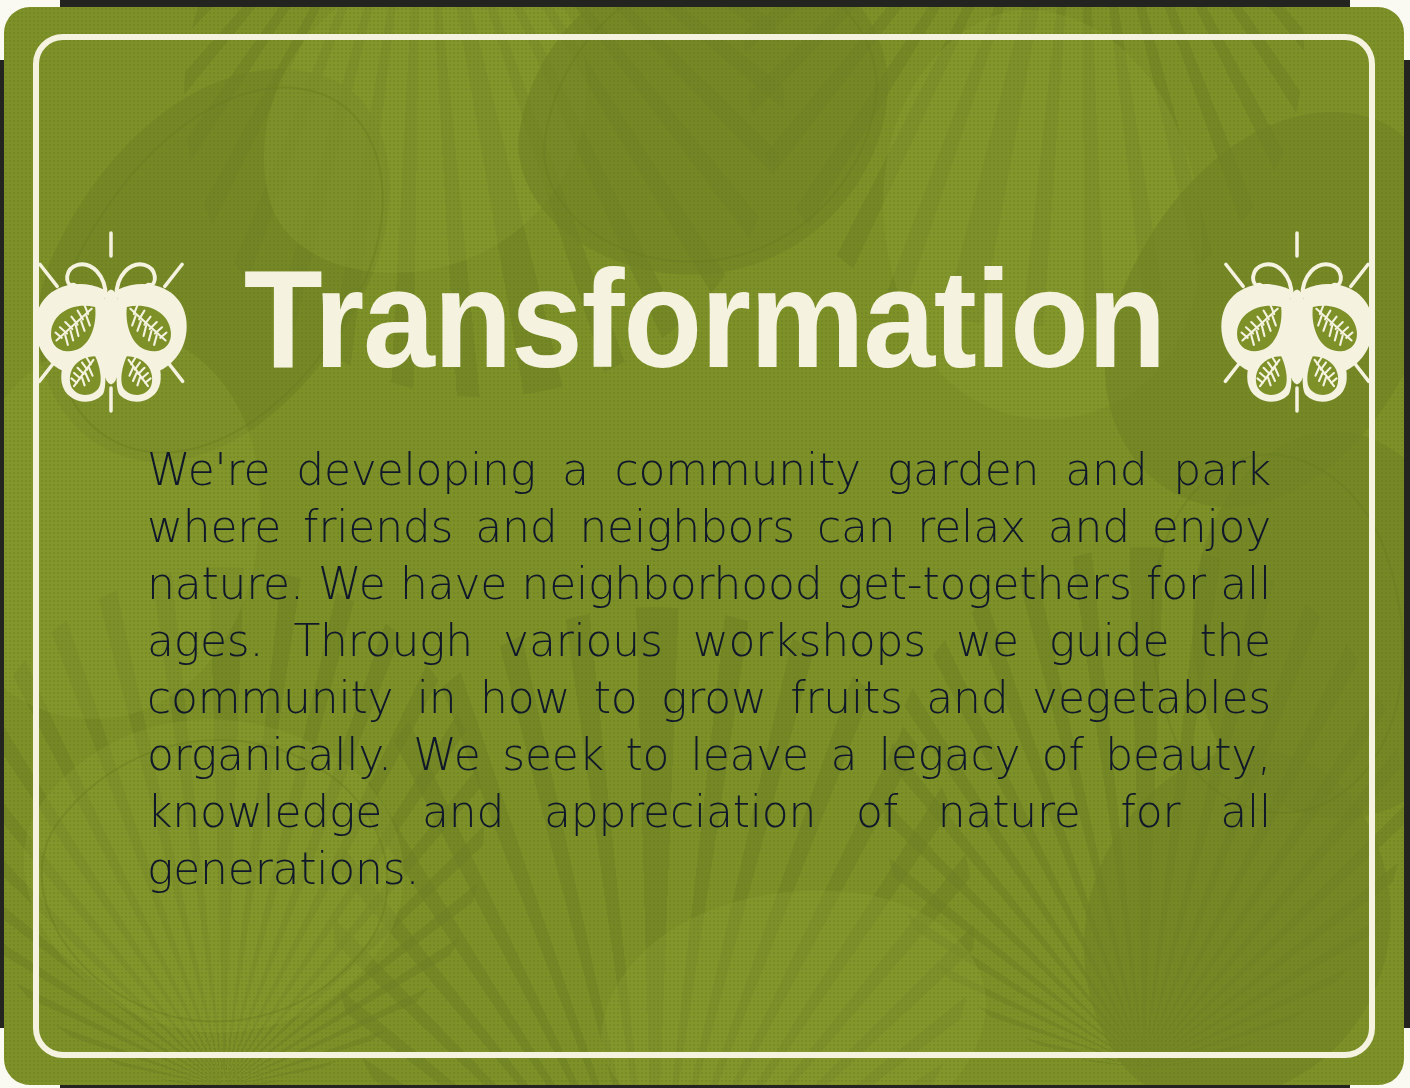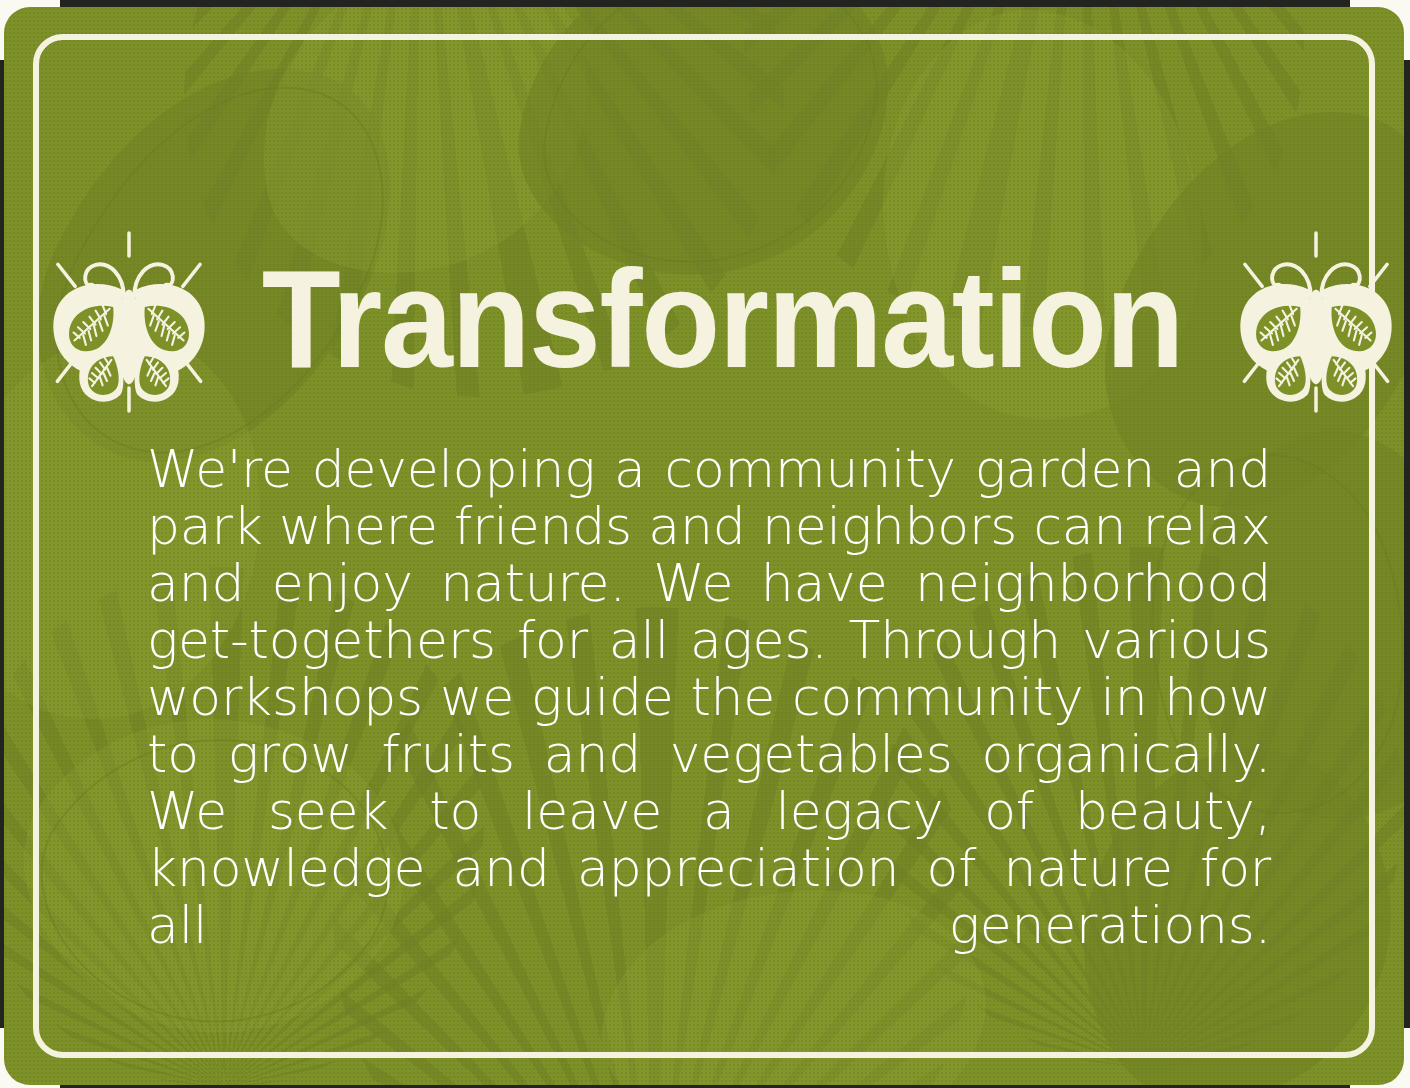--- a/index.html
+++ b/index.html
@@ -109,21 +109,21 @@
   }
 
   .title-row {
     position: absolute;
     left: 0;
     right: 0;
     top: 222px;
     height: 186px;
     display: flex;
     align-items: center;
-    justify-content: flex-end;
+    justify-content: center;
     gap: 8px;
   }
 
   .butterfly {
     width: 176px;
     height: 182px;
     flex: 0 0 auto;
     display: block;
   }
 
@@ -140,24 +140,24 @@
     margin: 0 2px;
     padding-bottom: 8px;
   }
 
   .body-copy {
     position: absolute;
     left: 143px;
     top: 434px;
     width: 1124px;
     margin: 0;
-    color: #ffffff;
+    color: #0f172a;
     font-family: "DejaVu Sans", "Liberation Sans", sans-serif;
     font-weight: 300;
-    font-size: 52px;
+    font-size: 44px;
     line-height: 57px;
     text-align: justify;
     text-justify: inter-word;
     letter-spacing: -0.2px;
   }
   .body-copy::after {
     content: "";
     display: inline-block;
     width: 100%;
   }

